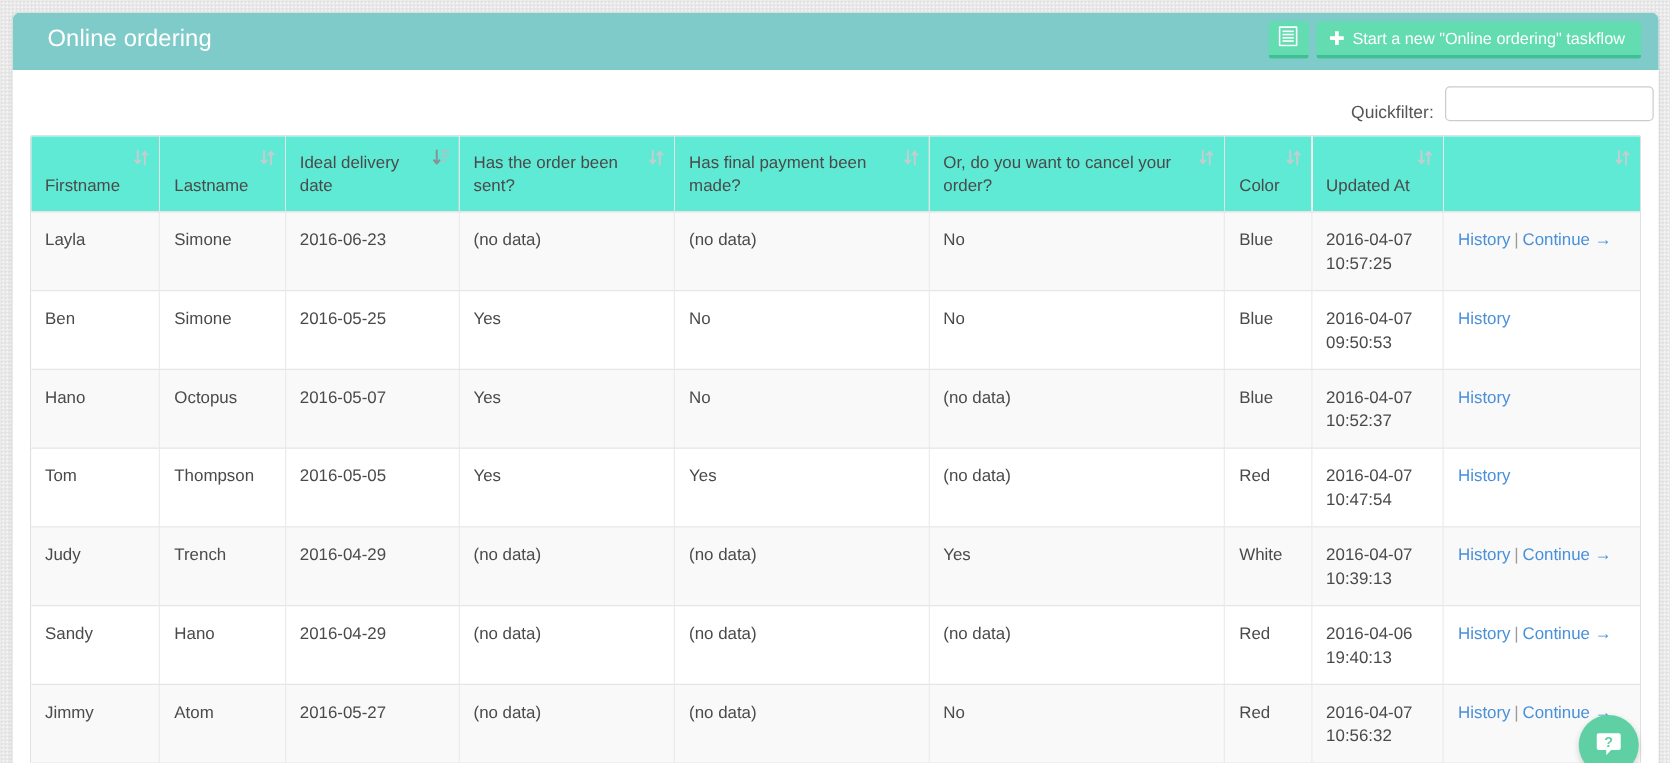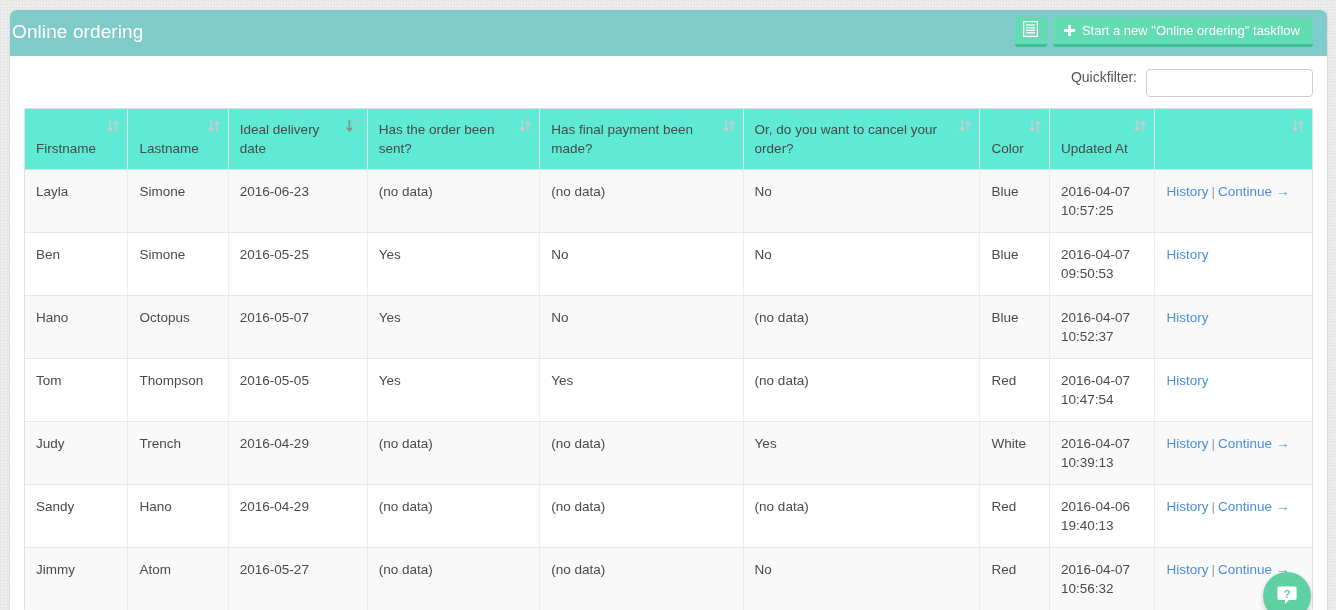--- a/index.html
+++ b/index.html
@@ -38,21 +38,21 @@
 
   
   .panel-head {
     position: relative;
     height: 46px;
     background: #7fcbc9;
     border-radius: 6px 6px 0 0;
   }
   .panel-title {
     position: absolute;
-    left: 2px;
+    left: 28px;
     top: 11px;
     font-size: 19px;
     color: #ffffff;
     letter-spacing: 0.1px;
     white-space: nowrap;
   }
   .head-actions {
     position: absolute;
     right: 14px;
     top: 7px;
@@ -110,24 +110,24 @@
     padding: 0;
   }
 
   
   .filter-row {
     position: relative;
     height: 52px;
   }
   .filter-wrap {
     position: absolute;
-    right: 14px;
+    right: 4px;
     top: 13px;
     display: flex;
-    align-items: flex-start;
+    align-items: flex-end;
     gap: 9px;
   }
   .filter-label {
     font-size: 14px;
     color: #555555;
     white-space: nowrap;
   }
   .filter-input {
     width: 167px;
     height: 28px;

